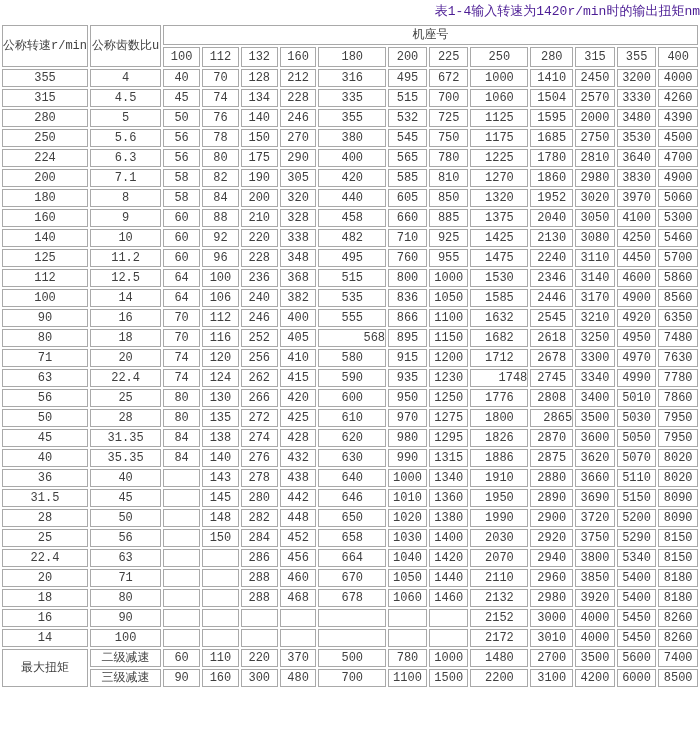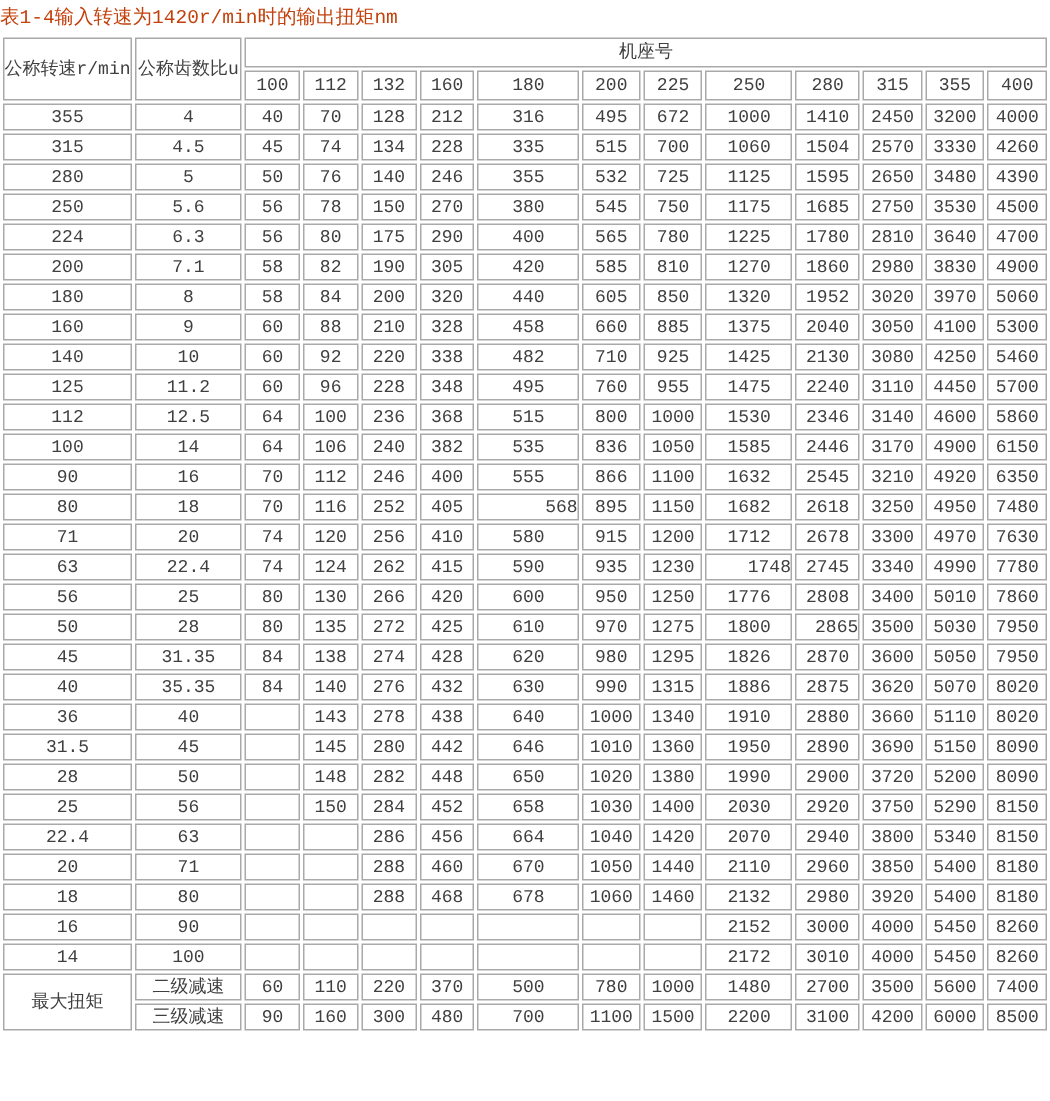--- a/index.html
+++ b/index.html
@@ -6,26 +6,26 @@
     margin: 0;
     padding: 0;
     width: 700px;
     height: 734px;
     background: #ffffff;
     font-family: "Liberation Mono", "DejaVu Sans Mono", monospace;
     color: #3f3f3f;
     overflow: hidden;
   }
   .page-title {
-    text-align: left;
+    text-align: right;
     font-size: 13px;
     line-height: 16px;
     padding-top: 4px;
     white-space: nowrap;
-    color: #c2410c;
+    color: #4c1d95;
   }
   table.torque {
     border-collapse: separate;
     border-spacing: 2px;
     table-layout: fixed;
     margin: 3px auto 0 auto;
   }
   table.torque th,
   table.torque td {
     box-sizing: border-box;
@@ -124,21 +124,21 @@
         <td style="border-color: rgb(169, 169, 169);">5</td>
         <td style="border-color: rgb(169, 169, 169);">50</td>
         <td style="border-color: rgb(169, 169, 169);">76</td>
         <td style="border-color: rgb(169, 169, 169);">140</td>
         <td style="border-color: rgb(169, 169, 169);">246</td>
         <td style="border-color: rgb(169, 169, 169);">355</td>
         <td style="border-color: rgb(169, 169, 169);">532</td>
         <td style="border-color: rgb(169, 169, 169);">725</td>
         <td style="border-color: rgb(169, 169, 169);">1125</td>
         <td style="border-color: rgb(169, 169, 169);">1595</td>
-        <td style="border-color: rgb(169, 169, 169);">2650</td>
+        <td style="border-color: rgb(169, 169, 169);">2000</td>
         <td style="border-color: rgb(169, 169, 169);">3480</td>
         <td style="border-color: rgb(169, 169, 169);">4390</td>
       </tr>
       <tr>
         <td style="border-color: rgb(169, 169, 169);">250</td>
         <td style="border-color: rgb(169, 169, 169);">5.6</td>
         <td style="border-color: rgb(169, 169, 169);">56</td>
         <td style="border-color: rgb(169, 169, 169);">78</td>
         <td style="border-color: rgb(169, 169, 169);">150</td>
         <td style="border-color: rgb(169, 169, 169);">270</td>
@@ -270,21 +270,21 @@
         <td style="border-color: rgb(169, 169, 169);">106</td>
         <td style="border-color: rgb(169, 169, 169);">240</td>
         <td style="border-color: rgb(169, 169, 169);">382</td>
         <td style="border-color: rgb(169, 169, 169);">535</td>
         <td style="border-color: rgb(169, 169, 169);">836</td>
         <td style="border-color: rgb(169, 169, 169);">1050</td>
         <td style="border-color: rgb(169, 169, 169);">1585</td>
         <td style="border-color: rgb(169, 169, 169);">2446</td>
         <td style="border-color: rgb(169, 169, 169);">3170</td>
         <td style="border-color: rgb(169, 169, 169);">4900</td>
-        <td style="border-color: rgb(169, 169, 169);">6150</td>
+        <td style="border-color: rgb(169, 169, 169);">8560</td>
       </tr>
       <tr>
         <td style="border-color: rgb(169, 169, 169);">90</td>
         <td style="border-color: rgb(169, 169, 169);">16</td>
         <td style="border-color: rgb(169, 169, 169);">70</td>
         <td style="border-color: rgb(169, 169, 169);">112</td>
         <td style="border-color: rgb(169, 169, 169);">246</td>
         <td style="border-color: rgb(169, 169, 169);">400</td>
         <td style="border-color: rgb(169, 169, 169);">555</td>
         <td style="border-color: rgb(169, 169, 169);">866</td>

